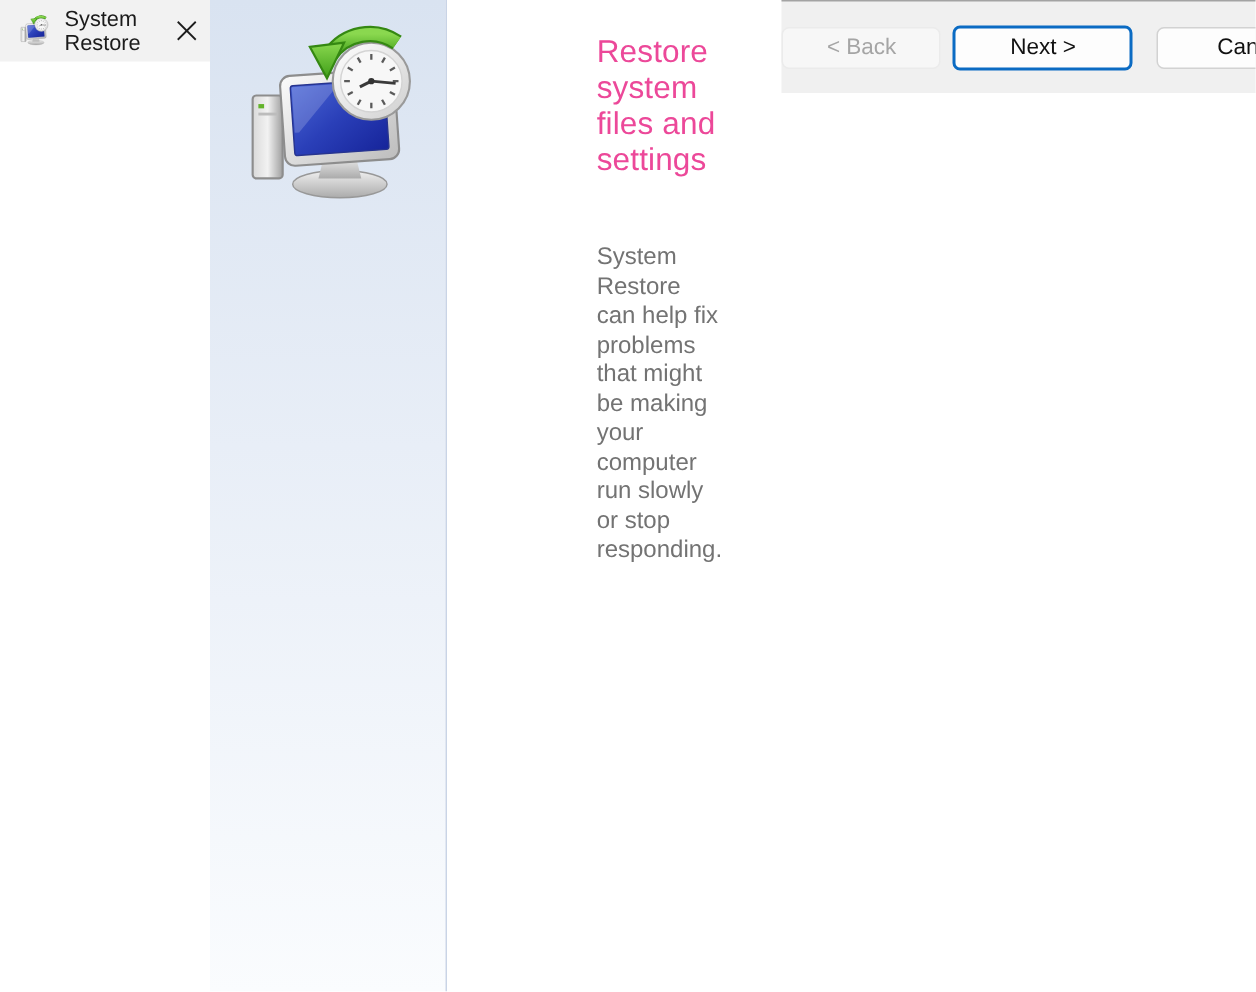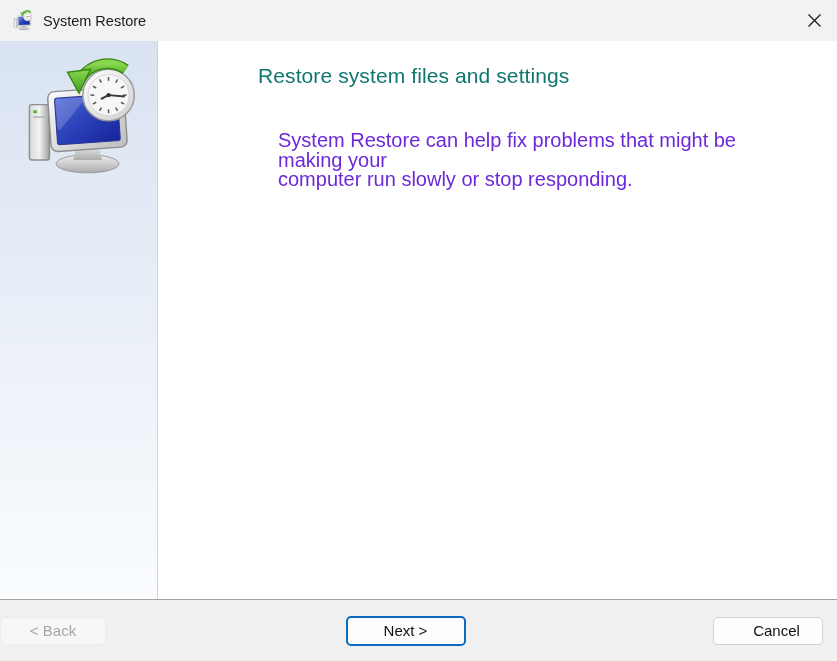--- a/index.html
+++ b/index.html
@@ -4,21 +4,21 @@
 <style>
   * { margin: 0; padding: 0; box-sizing: border-box; }
   html, body { width: 837px; height: 661px; }
   body {
     font-family: "Liberation Sans", "DejaVu Sans", sans-serif;
     background: #ffffff;
     overflow: hidden;
   }
   .window {
     width: 837px; height: 661px;
-    display: flex; flex-direction: column;
+    display: flex; flex-direction: row;
     background: #ffffff;
   }
   
   .titlebar {
     height: 41px; flex: 0 0 41px;
     background: #f2f2f2;
     display: flex; align-items: center;
     padding-left: 12px;
   }
   .titlebar .app-icon { width: 21px; height: 21px; flex: 0 0 21px; }
@@ -39,27 +39,26 @@
     background: linear-gradient(180deg, #d9e3f1 0%, #e8eef7 45%, #fafcfe 100%);
     border-right: 1px solid #c9d4e6;
     display: flex; justify-content: center;
   }
   .sidebar .side-icon { width: 122px; height: 122px; margin-top: 16px; }
   .content {
     flex: 1; background: #ffffff;
     padding: 23px 40px 0 100px;
   }
   .page-title {
-    font-size: 21px; font-weight: 400; color: #0f766e;
+    font-size: 21px; font-weight: 400; color: #ec4899;
     letter-spacing: 0.1px;
   }
   .para {
-    font-size: 20px; line-height: 19.5px; color: #6d28d9;
+    font-size: 16px; line-height: 19.5px; color: #737373;
     white-space: pre-line;
-    margin-left: 20px;
   }
   .para.p1 { margin-top: 43px; }
   .para.p2 { margin-top: 30px; }
   
   .footer {
     height: 62px; flex: 0 0 62px;
     background: #f0f0f0;
     border-top: 1px solid #a3a3a3;
     display: flex; align-items: center; justify-content: space-between;
     padding-right: 14px; gap: 8px;

